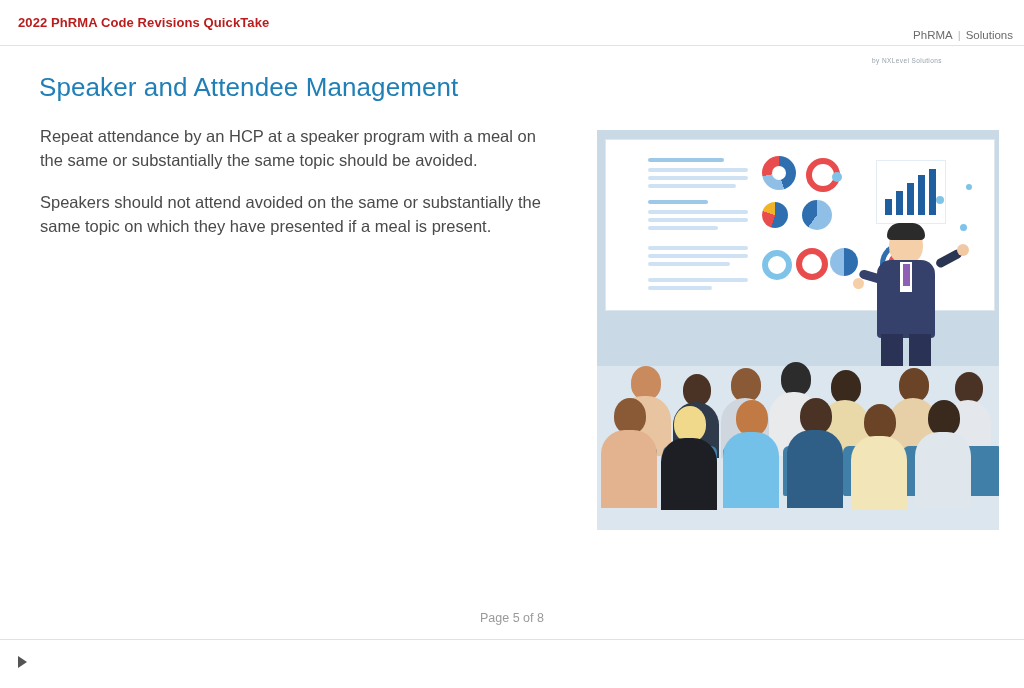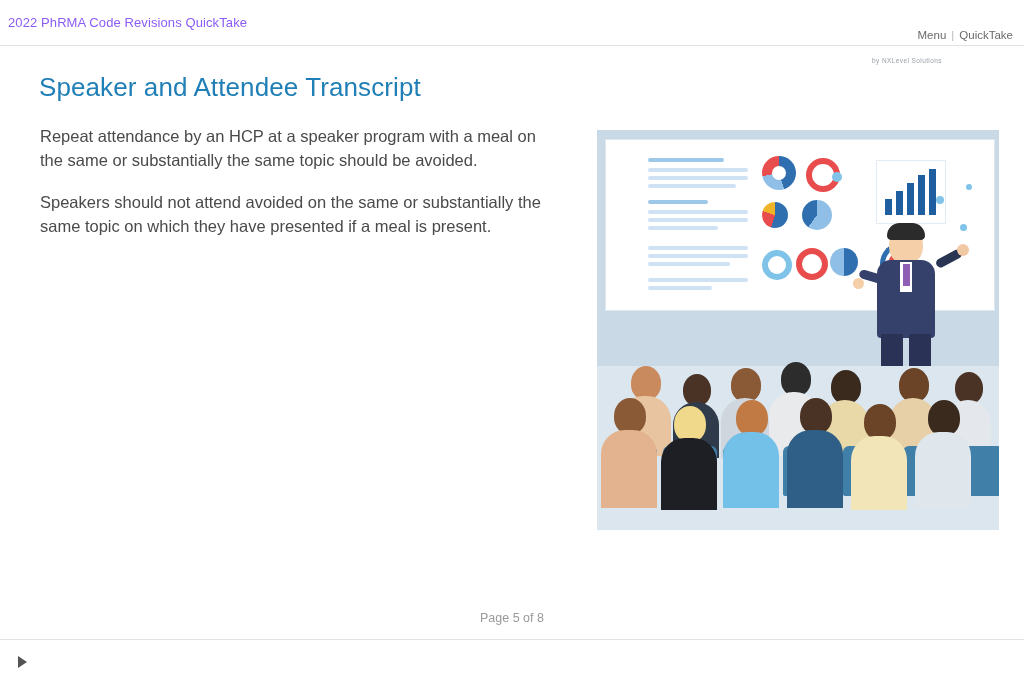--- a/index.html
+++ b/index.html
@@ -26,25 +26,25 @@
   .topbar {
     position: absolute;
     left: 0; top: 0;
     width: 1024px;
     height: 45px;
     background: #ffffff;
     border-bottom: 1px solid #e2e2e2;
   }
   .course-title {
     position: absolute;
-    left: 8px;
+    left: 18px;
     top: 15px;
     font-size: 13px;
-    font-weight: normal;
-    color: #8b5cf6;
+    font-weight: bold;
+    color: #b91c1c;
     letter-spacing: 0.1px;
   }
   .top-links {
     position: absolute;
     right: 11px;
     top: 29px;
     font-size: 11.5px;
     color: #6b6b6b;
   }
   .top-links .sep {
@@ -219,31 +219,31 @@
   }
 </style>
 </head>
 <body>
 
 <div class="page">
 
   <div class="topbar">
     <div class="course-title">2022 PhRMA Code Revisions QuickTake</div>
     <div class="top-links">
-      <span>Menu</span><span class="sep">|</span><span>QuickTake</span>
+      <span>PhRMA</span><span class="sep">|</span><span>Solutions</span>
     </div>
   </div>
 
   <div class="stage">
 
     <div class="logo">
       <div class="tagline">by NXLevel Solutions</div>
     </div>
 
-    <div class="slide-title">Speaker and Attendee Transcript</div>
+    <div class="slide-title">Speaker and Attendee Management</div>
 
     <div class="body-copy">
       <p>Repeat attendance by an HCP at a speaker program with a meal on the same or substantially the same topic should be avoided.</p>
       <p>Speakers should not attend avoided on the same or substantially the same topic on which they have presented if a meal is present.</p>
     </div>
 
     <div class="illus">
       <div class="wall-top"></div>
 
       <div class="screen">

